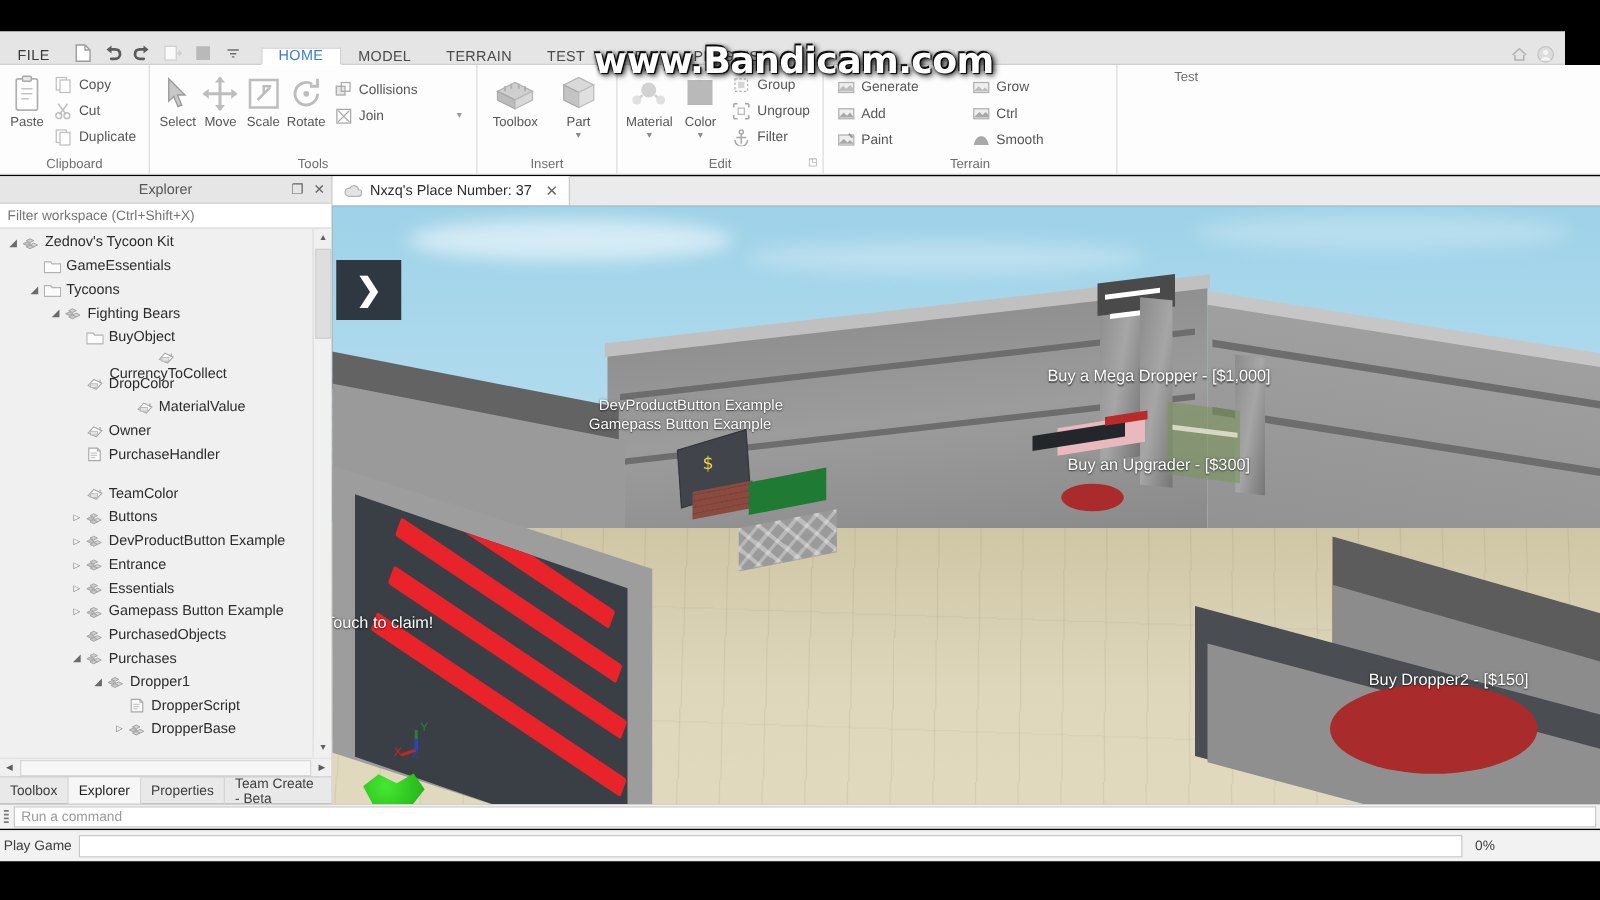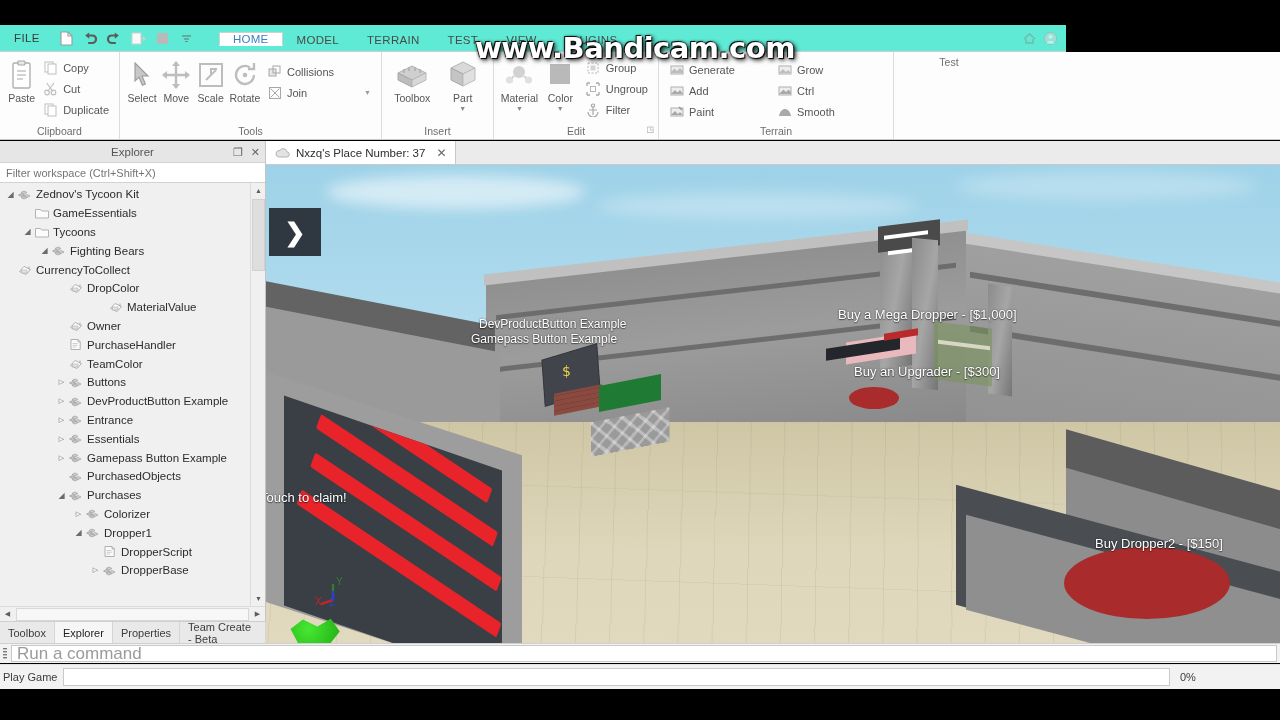--- a/index.html
+++ b/index.html
@@ -21,37 +21,37 @@
     position: absolute; left: 0; top: 0; width: 1280px; height: 25px;
     background: #000;
   }
   .letterbox-bottom {
     position: absolute; left: 0; top: 665px; width: 1280px; height: 55px;
     background: #000;
   }
 
   
   .menustrip {
-    position: absolute; left: 0; top: 25px; width: 1066px; height: 27px;
-    background: #5eead4;
+    position: absolute; left: 0; top: 25px; width: 1252px; height: 27px;
+    background: #e5e5e5;
     border-bottom: 1px solid #cfcfcf;
-    display: flex; align-items: center;
+    display: flex; align-items: flex-end;
   }
   .menu-file {
     display: flex; align-items: center; padding: 0 14px;
     font-size: 11.5px; color: #3b3b3b; letter-spacing: .4px;
   }
   .qat {
     display: flex; align-items: center; gap: 7px; padding: 0 8px 0 4px;
   }
   .qat-btn {
     width: 17px; height: 17px; display: flex; align-items: center; justify-content: center;
   }
   .qat-btn svg { display: block; }
-  .tabbar { display: flex; align-items: stretch; margin-left: 16px; }
+  .tabbar { display: flex; align-items: stretch; margin-left: 6px; }
   .rtab {
     display: flex; align-items: center; padding: 0 13px;
     font-size: 11.5px; color: #4a4a4a; letter-spacing: .3px;
     border: 1px solid transparent; border-bottom: none;
     position: relative; top: 1px;
   }
   .rtab.active {
     background: #fff; color: #3a7fbf;
     border-color: #cfcfcf; border-bottom: 1px solid #fff;
   }
@@ -158,21 +158,21 @@
   .dtab.active { background: #f6f6f6; color: #1f1f1f; }
 
   
   .cmdbar {
     position: absolute; left: 0; top: 643px; width: 1280px; height: 20px;
     background: #f2f2f2; border-top: 1px solid #cfcfcf; display: flex; align-items: center;
   }
   .cmd-grip { width: 11px; height: 20px; display: flex; align-items: center; justify-content: center; }
   .cmd-input {
     flex: 1; height: 17px; margin-right: 3px; background: #fff; border: 1px solid #c9c9c9;
-    display: flex; align-items: center; padding: 0 5px; font-size: 17px; color: #9b9b9b;
+    display: flex; align-items: center; padding: 0 5px; font-size: 11px; color: #9b9b9b;
   }
 
   
   .statusbar {
     position: absolute; left: 0; top: 664px; width: 1280px; height: 25px;
     background: #f2f2f2; display: flex; align-items: center; border-top: 1px solid #e2e2e2;
   }
   .status-label { font-size: 11px; color: #3c3c3c; padding: 0 6px 0 3px; }
   .status-bartrack {
     flex: 1; height: 18px; background: #fff; border: 1px solid #c9c9c9; margin-right: 0;
@@ -706,21 +706,30 @@
             <span class="tico">
               <svg width="15" height="13" viewBox="0 0 15 13">
                 <path d="M4 4.5 7 3l3 1.5L7 6z" fill="#cfcfcf" stroke="#a5a5a5" stroke-width=".8"></path>
                 <path d="M1.5 7 4.5 5.5 7.5 7 4.5 8.5z" fill="#c2c2c2" stroke="#a5a5a5" stroke-width=".8"></path>
                 <path d="M7 8 10 6.5 13 8l-3 1.5z" fill="#d6d6d6" stroke="#a5a5a5" stroke-width=".8"></path>
                 <path d="M4 9.5 7 8l3 1.5L7 11z" fill="#c9c9c9" stroke="#a5a5a5" stroke-width=".8"></path>
               </svg>
             </span>
             <span>Fighting Bears</span>
           </div>
-          <div class="trow" style="">
+          <div class="trow" style="padding-left: 55px;">
+            <span class="tw"></span>
+            <span class="tico">
+              <svg width="14" height="12" viewBox="0 0 14 12">
+                <path d="M.5 2.5h5l1.2 1.5H13.5v7H.5z" fill="#fbfbfb" stroke="#b3b3b3"></path>
+              </svg>
+            </span>
+            <span>BuyObject</span>
+          </div>
+          <div class="trow" style=" flex-direction: column;">
             <span class="tw"></span>
             <span class="tico">
               <svg width="14" height="12" viewBox="0 0 14 12">
                 <path d="M1.5 7.5 6 2.5l6.5 3-4.5 5z" fill="#fff" stroke="#a8a8a8" stroke-width=".9"></path>
                 <rect x="3.5" y="6" width="5.5" height="3" fill="#e3e3e3" stroke="#b5b5b5" stroke-width=".7"></rect>
                 <path d="M11 2.5v3" stroke="#a8a8a8" stroke-width=".9"></path>
               </svg>
             </span>
             <span>CurrencyToCollect</span>
           </div>
@@ -761,21 +770,21 @@
             <span class="tw"></span>
             <span class="tico">
               <svg width="13" height="13" viewBox="0 0 13 13">
                 <path d="M2 1.5h7l2.2 2.2v7.8H2z" fill="#fafafa" stroke="#a8a8a8" stroke-width=".9"></path>
                 <path d="M9 1.5v2.3h2.2" fill="none" stroke="#a8a8a8" stroke-width=".9"></path>
                 <path d="M3.6 5.5h5M3.6 7.3h5M3.6 9.1h3.4" stroke="#c9c9c9" stroke-width=".9"></path>
               </svg>
             </span>
             <span>PurchaseHandler</span>
           </div>
-          <div class="trow" style="padding-left: 55px;">
+          <div class="trow" style="padding-left: 55px; margin-top: 13px;">
             <span class="tw"></span>
             <span class="tico">
               <svg width="14" height="12" viewBox="0 0 14 12">
                 <path d="M1.5 7.5 6 2.5l6.5 3-4.5 5z" fill="#fff" stroke="#a8a8a8" stroke-width=".9"></path>
                 <rect x="3.5" y="6" width="5.5" height="3" fill="#e3e3e3" stroke="#b5b5b5" stroke-width=".7"></rect>
                 <path d="M11 2.5v3" stroke="#a8a8a8" stroke-width=".9"></path>
               </svg>
             </span>
             <span>TeamColor</span>
           </div>
@@ -855,32 +864,20 @@
             <span class="tw" style="font-size: 8px;">◢</span>
             <span class="tico">
               <svg width="15" height="13" viewBox="0 0 15 13">
                 <path d="M4 4.5 7 3l3 1.5L7 6z" fill="#cfcfcf" stroke="#a5a5a5" stroke-width=".8"></path>
                 <path d="M1.5 7 4.5 5.5 7.5 7 4.5 8.5z" fill="#c2c2c2" stroke="#a5a5a5" stroke-width=".8"></path>
                 <path d="M7 8 10 6.5 13 8l-3 1.5z" fill="#d6d6d6" stroke="#a5a5a5" stroke-width=".8"></path>
                 <path d="M4 9.5 7 8l3 1.5L7 11z" fill="#c9c9c9" stroke="#a5a5a5" stroke-width=".8"></path>
               </svg>
             </span>
             <span>Purchases</span>
-          </div>
-          <div class="trow" style="padding-left: 72px;">
-            <span class="tw">▷</span>
-            <span class="tico">
-              <svg width="15" height="13" viewBox="0 0 15 13">
-                <path d="M4 4.5 7 3l3 1.5L7 6z" fill="#cfcfcf" stroke="#a5a5a5" stroke-width=".8"></path>
-                <path d="M1.5 7 4.5 5.5 7.5 7 4.5 8.5z" fill="#c2c2c2" stroke="#a5a5a5" stroke-width=".8"></path>
-                <path d="M7 8 10 6.5 13 8l-3 1.5z" fill="#d6d6d6" stroke="#a5a5a5" stroke-width=".8"></path>
-                <path d="M4 9.5 7 8l3 1.5L7 11z" fill="#c9c9c9" stroke="#a5a5a5" stroke-width=".8"></path>
-              </svg>
-            </span>
-            <span>Colorizer</span>
           </div>
           <div class="trow" style="padding-left: 72px;">
             <span class="tw" style="font-size: 8px;">◢</span>
             <span class="tico">
               <svg width="15" height="13" viewBox="0 0 15 13">
                 <path d="M4 4.5 7 3l3 1.5L7 6z" fill="#cfcfcf" stroke="#a5a5a5" stroke-width=".8"></path>
                 <path d="M1.5 7 4.5 5.5 7.5 7 4.5 8.5z" fill="#c2c2c2" stroke="#a5a5a5" stroke-width=".8"></path>
                 <path d="M7 8 10 6.5 13 8l-3 1.5z" fill="#d6d6d6" stroke="#a5a5a5" stroke-width=".8"></path>
                 <path d="M4 9.5 7 8l3 1.5L7 11z" fill="#c9c9c9" stroke="#a5a5a5" stroke-width=".8"></path>
               </svg>
@@ -1009,21 +1006,21 @@
         <path d="M20 30v-9" stroke="#2a3fd0" stroke-width="2.4"></path>
         <text x="23" y="15" font-size="10" fill="#2f7d32" font-family="Liberation Sans">Y</text>
         <text x="2" y="35" font-size="10" fill="#c02626" font-family="Liberation Sans">X</text>
         <text x="16" y="36" font-size="10" fill="#2a3fd0" font-family="Liberation Sans">Z</text>
       </svg>
     </div>
 
     <div id="vp-labels">
         <div class="vlabel sm" style="left: 213px; top: 152px;">DevProductButton Example</div>
         <div class="vlabel sm" style="left: 205px; top: 167px;">Gamepass Button Example</div>
-        <div class="vlabel" style="left: 554px; top: 142px; padding-left: 18px;">Buy a Mega Dropper - [$1,000]</div>
+        <div class="vlabel" style="left: 554px; top: 128px; padding-left: 18px;">Buy a Mega Dropper - [$1,000]</div>
         <div class="vlabel" style="left: 548px; top: 199px; padding-left: 40px;">Buy an Upgrader - [$300]</div>
         <div class="vlabel" style="left: -6px; top: 325px;">Touch to claim!</div>
         <div class="vlabel" style="left: 829px; top: 371px;">Buy Dropper2 - [$150]</div>
       </div>
 
     <div class="vp-arrowbtn">❯</div>
   </div>
 
   <div class="cmdbar">
     <div class="cmd-grip">

